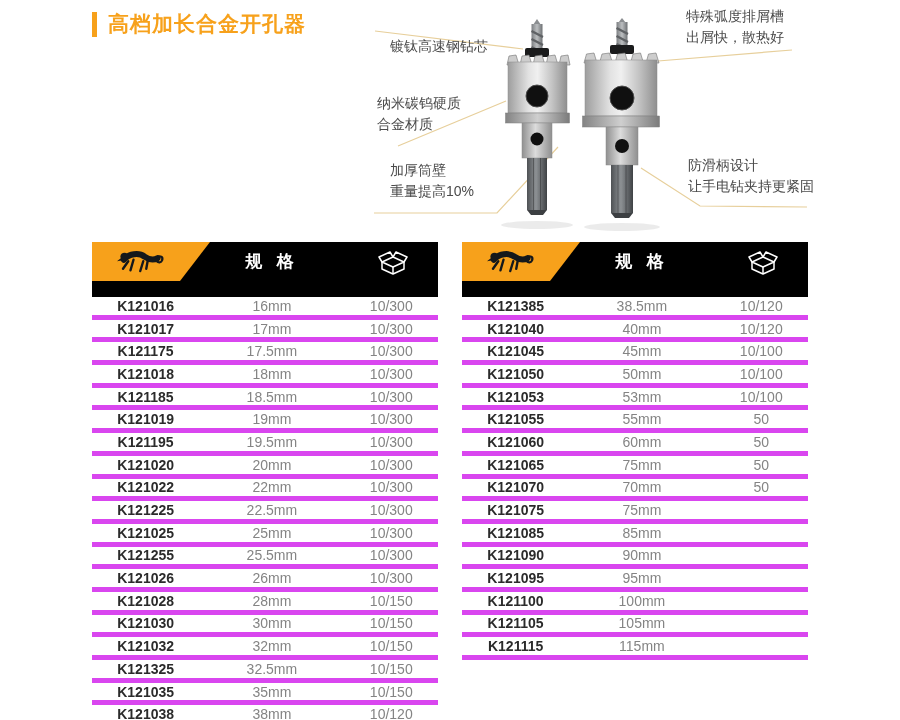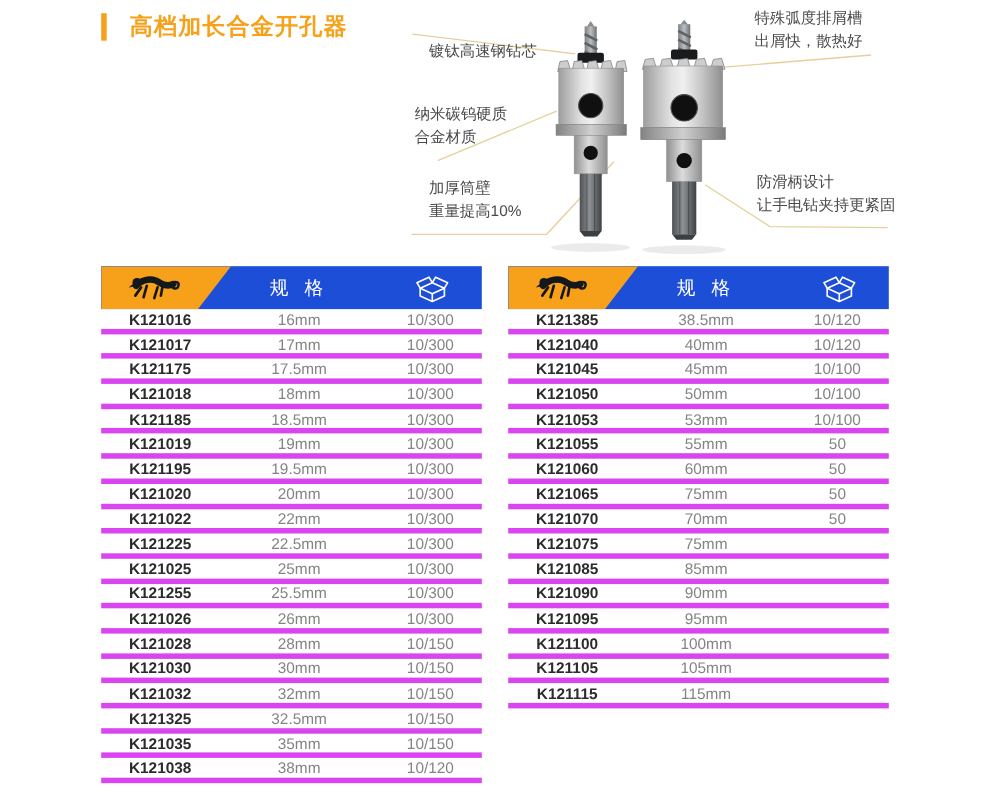--- a/index.html
+++ b/index.html
@@ -1,39 +1,39 @@
 <!DOCTYPE html>
 <html><head>
 <meta charset="utf-8">
 <style>
   html,body{margin:0;padding:0;background:#fff;}
   .page{position:relative;width:900px;height:720px;background:#ffffff;overflow:hidden;
         font-family:"Liberation Sans","DejaVu Sans",sans-serif;}
 
   
-  .title{position:absolute;left:92px;top:10px;display:flex;align-items:center;gap:21px;}
+  .title{position:absolute;left:92px;top:10px;display:flex;align-items:center;gap:11px;}
   .title-bar{width:5px;height:25px;background:#F7A11B;}
   .title-text{font-size:21px;font-weight:bold;color:#F7A11B;letter-spacing:1px;}
 
   
   .figure{position:absolute;left:360px;top:0;width:480px;height:240px;}
   .callouts{position:absolute;left:0;top:0;width:480px;height:240px;}
   .tools{position:absolute;left:70px;top:18px;width:280px;height:215px;}
   .ann{position:absolute;font-size:14px;line-height:21px;color:#4A4A4A;white-space:nowrap;}
   .ann-drill{left:30px;top:15px;margin-top:21px;}
   .ann-chip{left:326px;top:6px;}
   .ann-carbide{left:17px;top:93px;}
   .ann-wall{left:30px;top:160px;}
   .ann-grip{left:328px;top:155px;}
 
   
   .cat-table{position:absolute;top:242px;width:346px;}
   .cat-table.left{left:92px;}
   .cat-table.right{left:462px;}
-  .cat-head{position:relative;height:39px;background:#1d4ed8;}
+  .cat-head{position:relative;height:55px;background:#000000;font-weight:bold;}
   .head-orange{position:absolute;left:0;top:0;width:118px;height:39px;background:#F7A11B;
                clip-path:polygon(0 0,100% 0,calc(100% - 30px) 100%,0 100%);}
   .lion{position:absolute;left:18px;top:5px;width:62px;height:30px;}
   .head-spec{position:absolute;left:0;right:0;top:0;height:39px;display:flex;align-items:center;
              justify-content:center;color:#ffffff;font-size:17px;letter-spacing:5px;padding-left:14px;}
   .box-icon{position:absolute;right:30px;top:5px;width:30px;height:30px;}
   .cat-rows{background:#fff;}
   .row{display:grid;grid-template-columns:31% 42% 27%;height:22.7px;box-sizing:border-box;
        align-items:center;border-bottom:5px solid #d946ef;font-size:14px;}
   .row .model{font-weight:bold;color:#2B2B2B;text-align:center;}

